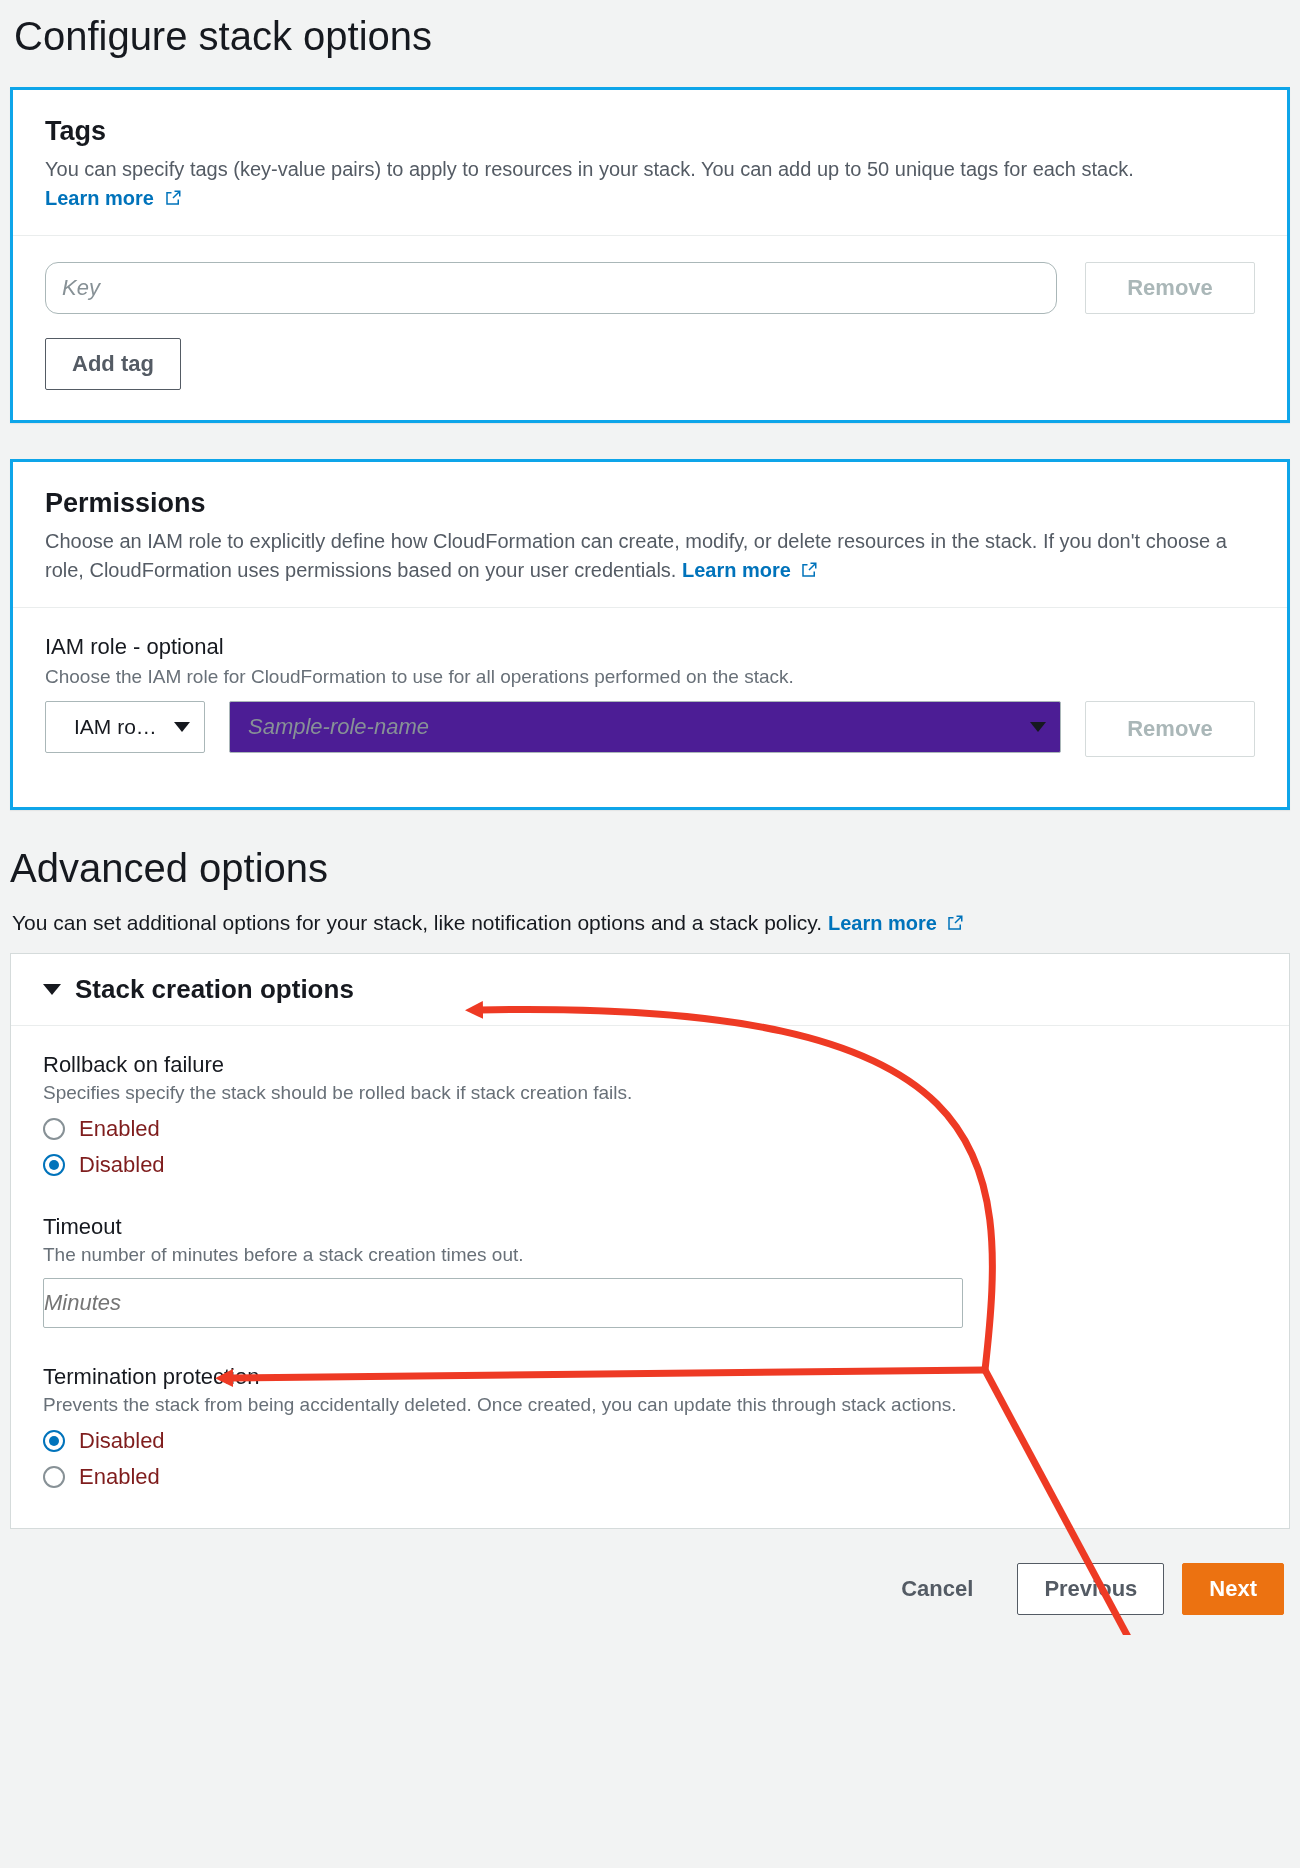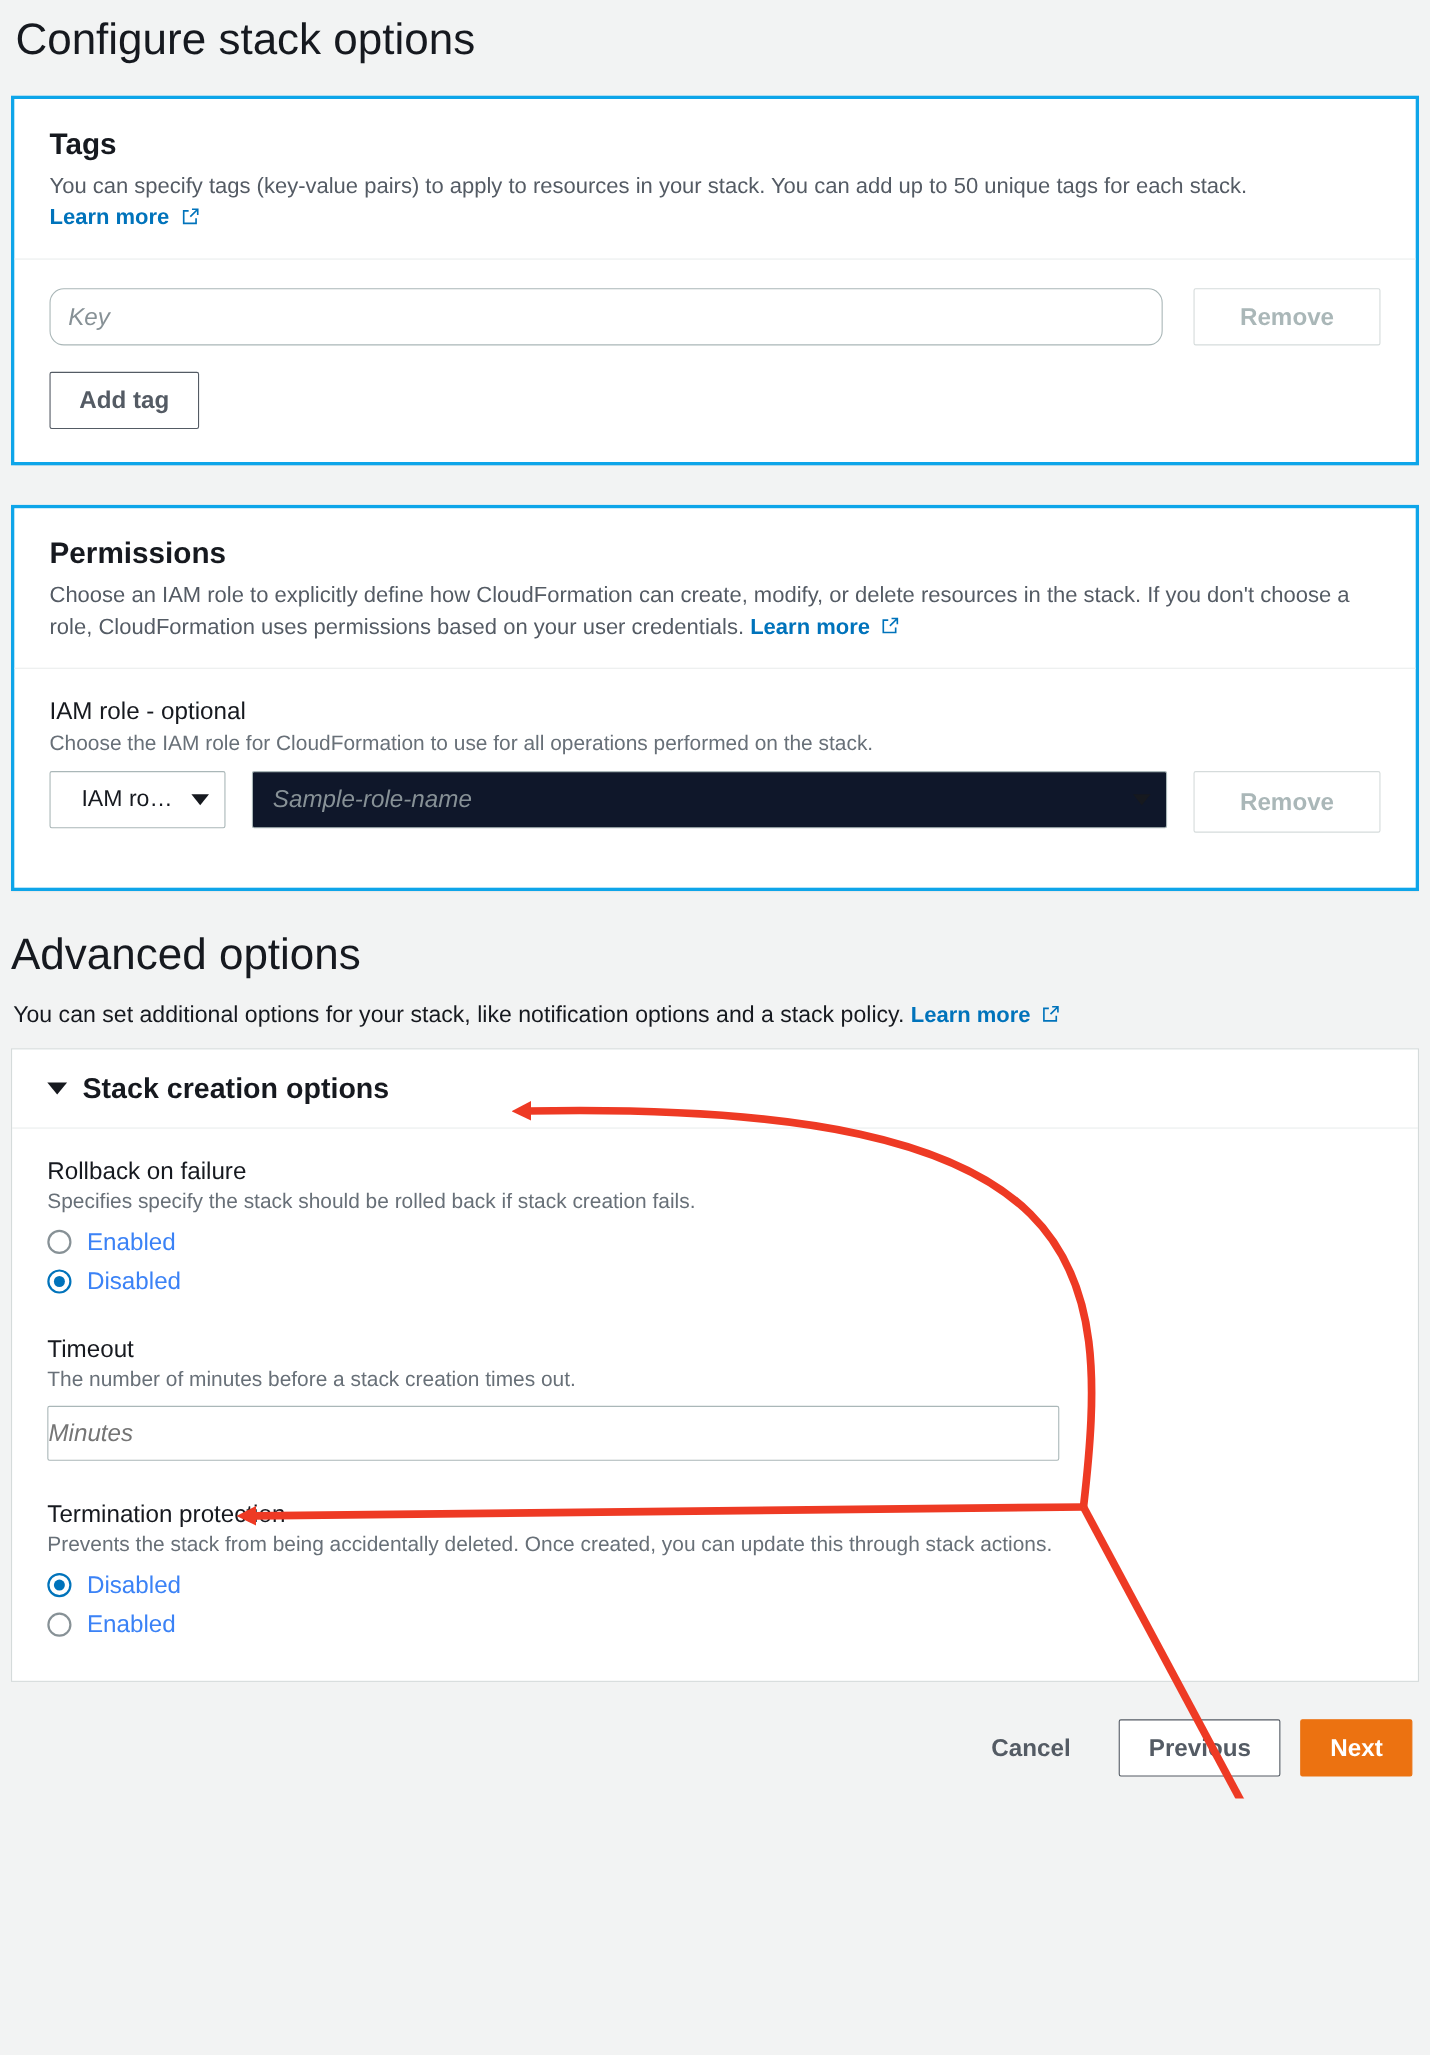--- a/index.html
+++ b/index.html
@@ -154,21 +154,21 @@
   }
   .select-big {
     height: 52px;
     flex: 1 1 0;
     border: 1px solid #aab7b8;
     border-radius: 2px;
     padding: 0 48px 0 18px;
     font-size: 22px;
     font-style: italic;
     color: #879196;
-    background: #0f172a;
+    background: #4c1d95;
     position: relative;
     display: flex;
     align-items: center;
   }
   .remove-btn-wrap { width: 170px; }
   .remove-btn-wrap .btn { width: 100%; height: 100%; min-height: 74px;}
   .remove-narrow .btn { width: 170px; }
 
   
   h1.section-title {
@@ -219,21 +219,21 @@
     font-size: 19px;
     color: #687078;
     margin: 0 0 12px 0;
   }
   .radio-row {
     display: flex;
     align-items: center;
     gap: 14px;
     margin: 10px 0;
     font-size: 22px;
-    color: #3b82f6;
+    color: #7f1d1d;
   }
   .radio {
     width: 22px; height: 22px;
     border: 2px solid #879196;
     border-radius: 50%;
     position: relative;
     flex: 0 0 22px;
   }
   .radio.checked {
     border-color: #0073bb;

